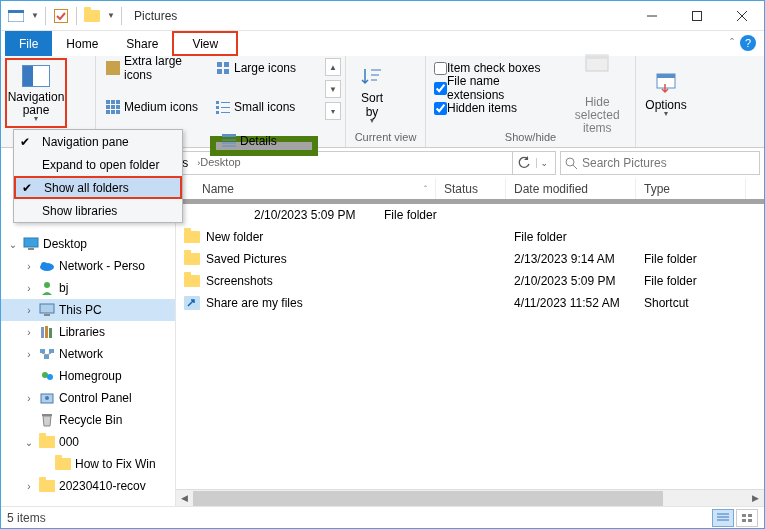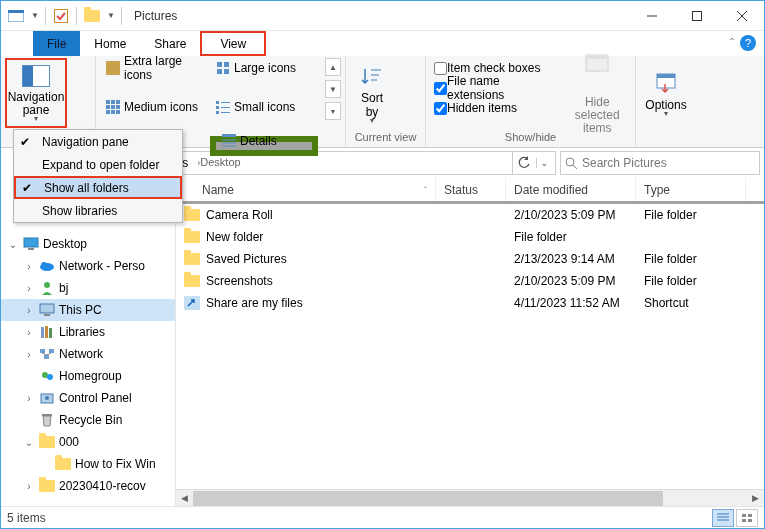--- a/index.html
+++ b/index.html
@@ -7,21 +7,21 @@
 .window { width: 765px; height: 529px; border: 1px solid #4aa3df; position: relative; background: #fff; display: flex; flex-direction: column; }
 .titlebar { height: 30px; display: flex; align-items: center; background: #fff; border-bottom: 1px solid #e5e5e5; }
 .titlebar .qat { display: flex; align-items: center; gap: 2px; padding: 0 4px; }
 .qat-btn { width: 22px; height: 22px; display: flex; align-items: center; justify-content: center; border: 1px solid transparent; }
 .sep { width: 1px; height: 18px; background: #ccc; margin: 0 2px; }
 .title-text { margin-left: 6px; color: #333; }
 .winctrl { margin-left: auto; display: flex; }
 .winctrl div { width: 45px; height: 29px; display: flex; align-items: center; justify-content: center; }
 .tabs { height: 25px; display: flex; align-items: flex-end; padding-left: 4px; position: relative; }
 .tab { padding: 4px 14px; height: 25px; display: flex; align-items: center; cursor: pointer; }
-.tab.file { background: #1979ca; color: #0f172a; margin-left: 28px; }
+.tab.file { background: #1979ca; color: #ffffff; }
 .tab.active { border: 1px solid #ccc; border-bottom: 1px solid #f5f6f7; }
 .red-box { border: 2px solid #e63a1f !important; }
 .help-icon { position: absolute; right: 8px; top: 4px; width: 16px; height: 16px; background: #1e88e5; color: #fff; border-radius: 50%; display: flex; align-items: center; justify-content: center; font-size: 11px; }
 .chev-up { position: absolute; right: 30px; top: 6px; color: #888; }
 .ribbon { height: 92px; background: #f5f6f7; border-bottom: 1px solid #ccc; display: flex; position: relative; }
 .rgroup { border-right: 1px solid #ddd; display: flex; flex-direction: column; padding: 2px 4px; height: 100%; }
 .rgroup .body { flex: 1; display: flex; align-items: flex-start; gap: 4px; }
 .rgroup .label { text-align: center; color: #666; font-size: 11px; padding-bottom: 2px; }
 .bigbtn { display: flex; flex-direction: column; align-items: center; justify-content: center; width: 60px; height: 70px; padding: 2px; text-align: center; line-height: 1.1; cursor: pointer; }
 .bigbtn .drop::after { content: "▾"; font-size: 8px; color: #555; display: block; margin-top: -2px;}
@@ -43,21 +43,21 @@
 .breadcrumb .cv { color: #555; font-size: 9px; padding: 0 3px; cursor:pointer;}
 .refresh { width: 22px; height: 22px; display: flex; align-items: center; justify-content: center; border-left: 1px solid #ccc; margin-left: auto; cursor:pointer;}
 .search { width: 200px; height: 24px; border: 1px solid #ccc; display: flex; align-items: center; padding: 0 4px; gap: 4px; color: #777; }
 .content { flex: 1; display: flex; overflow: hidden; position: relative; }
 .tree { width: 175px; border-right: 1px solid #e5e5e5; overflow: hidden; padding-top: 55px;}
 .tree-item { display: flex; align-items: center; height: 22px; gap: 4px; cursor: pointer; padding-right:4px; white-space:nowrap; overflow:hidden;}
 .tree-item.sel { background: #cde3f8; }
 .tw { display:inline-block; text-align:center; color:#666; font-size:10px;}
 .tree-ico { width: 16px; height: 16px; display: inline-flex; align-items: center; justify-content: center; }
 .files { flex: 1; display: flex; flex-direction: column; overflow:hidden;}
-.fhead { height: 26px; display: flex; align-items: flex-start; border-bottom: 3px solid #a3a3a3; color: #444; }
+.fhead { height: 26px; display: flex; align-items: flex-start; border-bottom: 5px solid #a3a3a3; color: #444; }
 .fcol { padding: 0 8px; border-right: 1px solid #eee; height: 100%; display: flex; align-items: center; cursor:pointer;}
 .frow { height: 22px; display: flex; align-items: center; cursor: pointer; }
 .fcell { padding: 0 8px; display: flex; align-items: center; gap: 6px; }
 .folder-ico { width:16px; height:12px; background:#ffd96b; border-radius:1px; position:relative; display:inline-block;}
 .folder-ico::before { content:""; position:absolute; top:-3px; left:0; width:7px; height:3px; background:#ffd96b; border-radius:1px 1px 0 0;}
 .shortcut-ico { width:16px; height:14px; display:inline-flex; align-items:center; justify-content:center;}
 .status { height: 22px; border-top: 1px solid #e5e5e5; display: flex; align-items: center; padding: 0 6px; color: #444; }
 .status .vbtn { width: 22px; height: 18px; border: 1px solid #ccc; margin-left: 2px; display:flex; align-items:center; justify-content:center; cursor:pointer;}
 .status .vbtn.active { background: #cde3f8; border-color:#7aa7d6;}
 .dropdown-menu { position: absolute; left: 12px; top: 128px; width: 170px; background: #f5f6f7; border: 1px solid #b7b7b7; box-shadow: 2px 2px 4px rgba(0,0,0,0.2); z-index: 50; }
@@ -469,24 +469,20 @@
         <div class="fcol" style="width:260px;padding-left:26px;">
             <span>Name</span>
             <span style="margin-left:auto;color:#888;font-size:9px;">ˆ</span>
           </div>
         <div class="fcol" style="width:70px;">Status</div>
         <div class="fcol" style="width:130px;">Date modified</div>
         <div class="fcol" style="width:110px;">Type</div>
       </div>
       <div id="filerows" style="flex:1;">
           <div class="frow">
-            <div class="fcell" style="width:260px">
-              <span class="folder-ico"></span>
-              <span>Camera Roll</span>
-            </div>
             <div class="fcell" style="width:70px"></div>
             <div class="fcell" style="width:130px">
               <span>2/10/2023 5:09 PM</span>
             </div>
             <div class="fcell" style="width:110px">
               <span>File folder</span>
             </div>
           </div>
           <div class="frow">
             <div class="fcell" style="width:260px">

